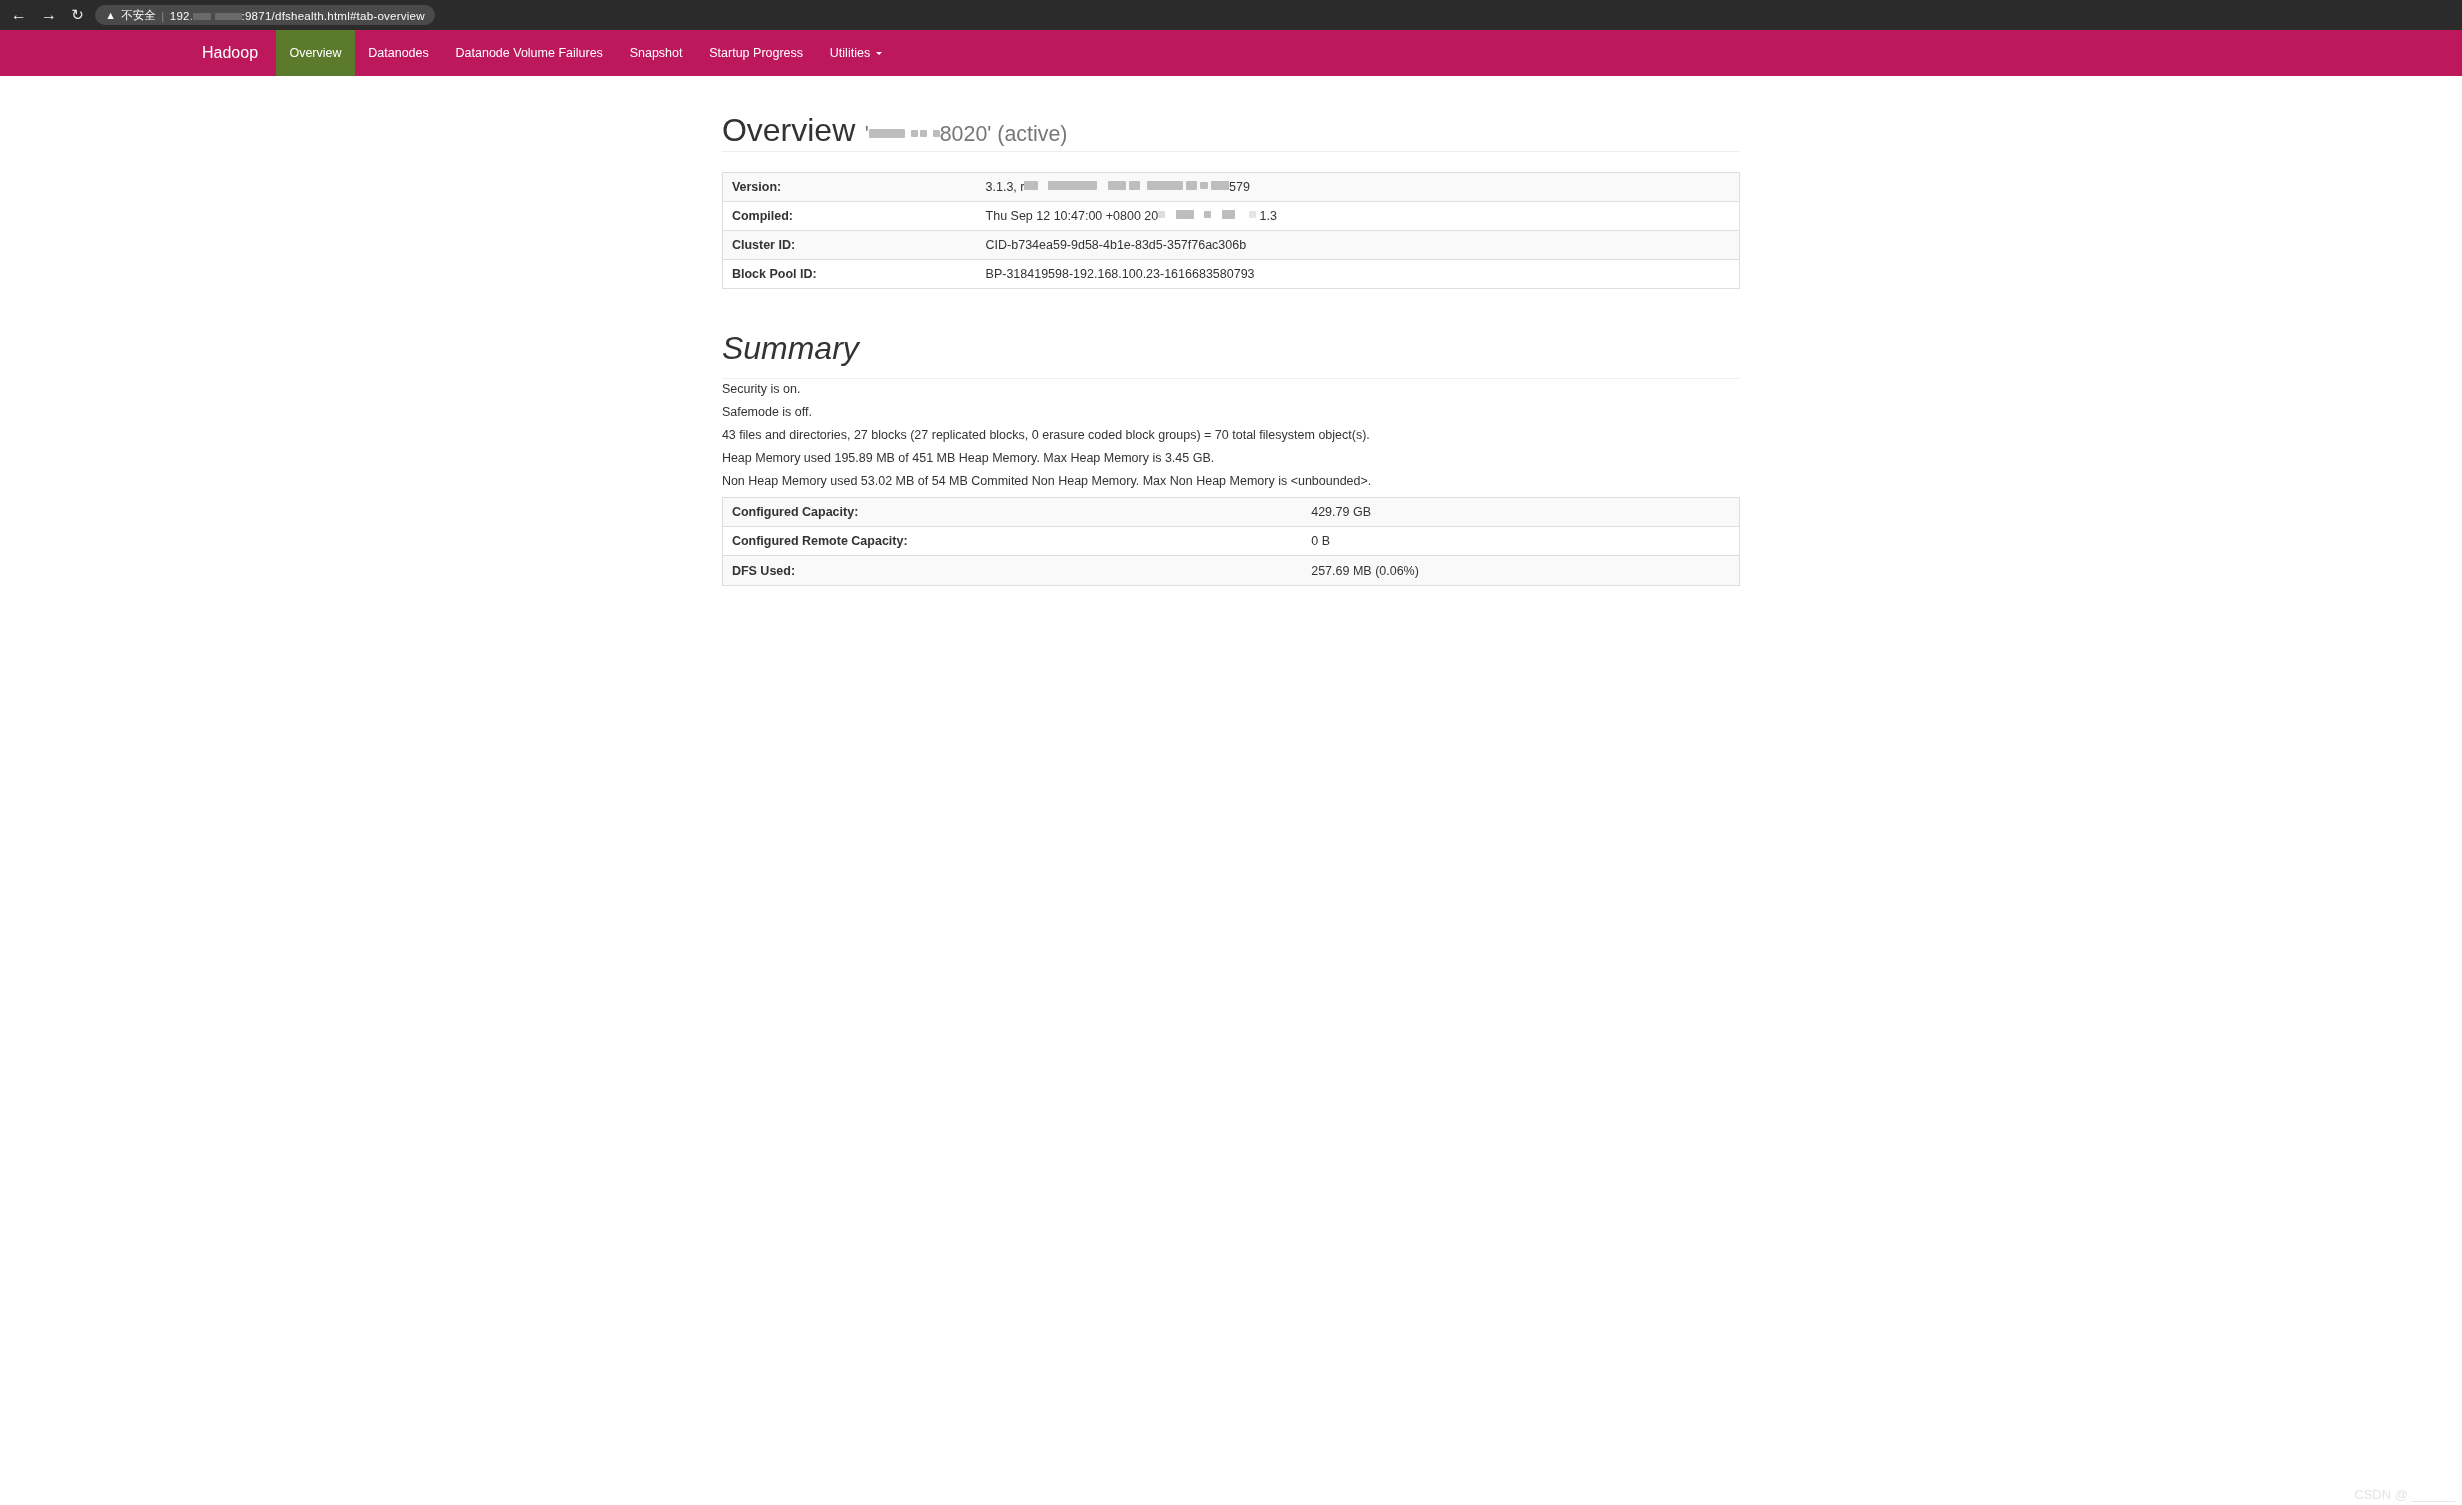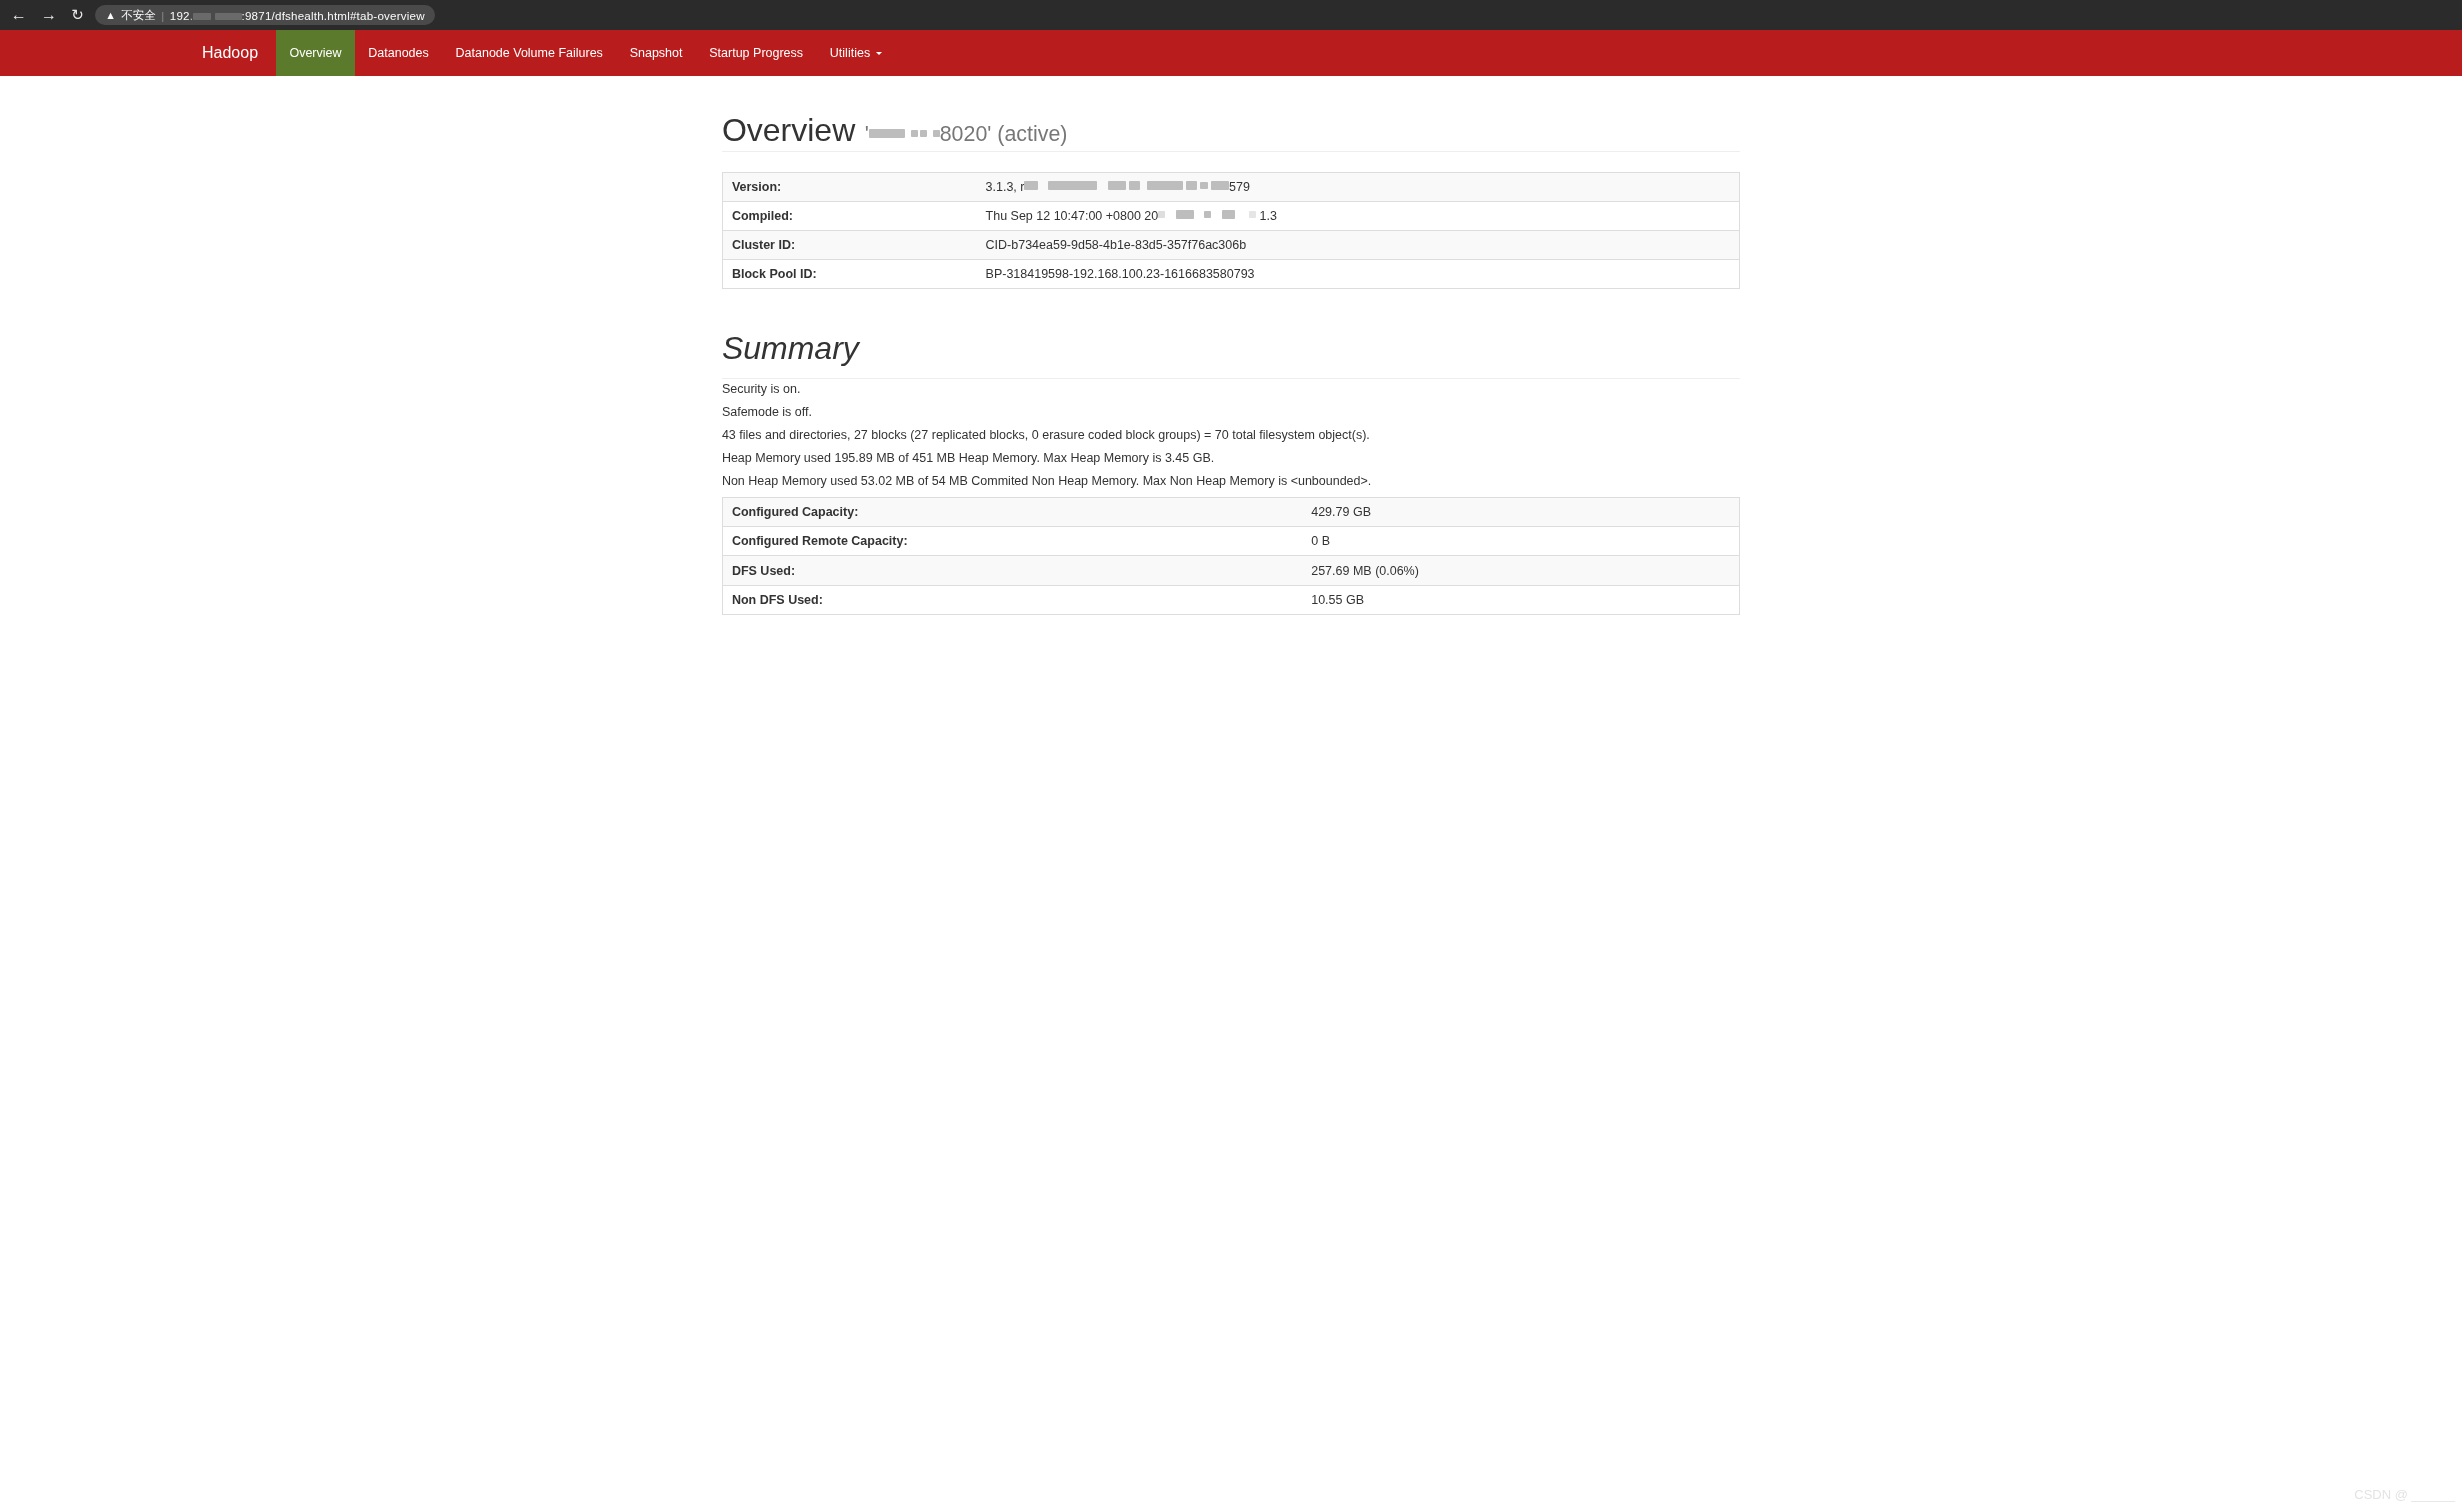--- a/index.html
+++ b/index.html
@@ -56,21 +56,21 @@
       display: inline-block;
       background: #6a6a6a;
       height: 7.1px;
       vertical-align: middle;
       border-radius: 0.9px;
     }
     .redact.w20 { width: 18px; }
     .redact.w30 { width: 27px; }
 
     .navbar {
-      background: #b91c1c;
+      background: #be185d;
       height: 46px;
       display: flex;
       align-items: center;
       padding-left: 202px;
     }
     .brand {
       color: #fff;
       font-size: 16px;
       font-weight: 500;
       padding-right: 18px;
@@ -273,22 +273,18 @@
       <td>429.79 GB</td>
     </tr>
     <tr>
       <th>Configured Remote Capacity:</th>
       <td>0 B</td>
     </tr>
     <tr>
       <th>DFS Used:</th>
       <td>257.69 MB (0.06%)</td>
     </tr>
-    <tr>
-      <th>Non DFS Used:</th>
-      <td>10.55 GB</td>
-    </tr>
   </tbody>
     </table>
 </div>
 
 <div class="watermark">CSDN @ ______</div>
 
 
 </body></html>

